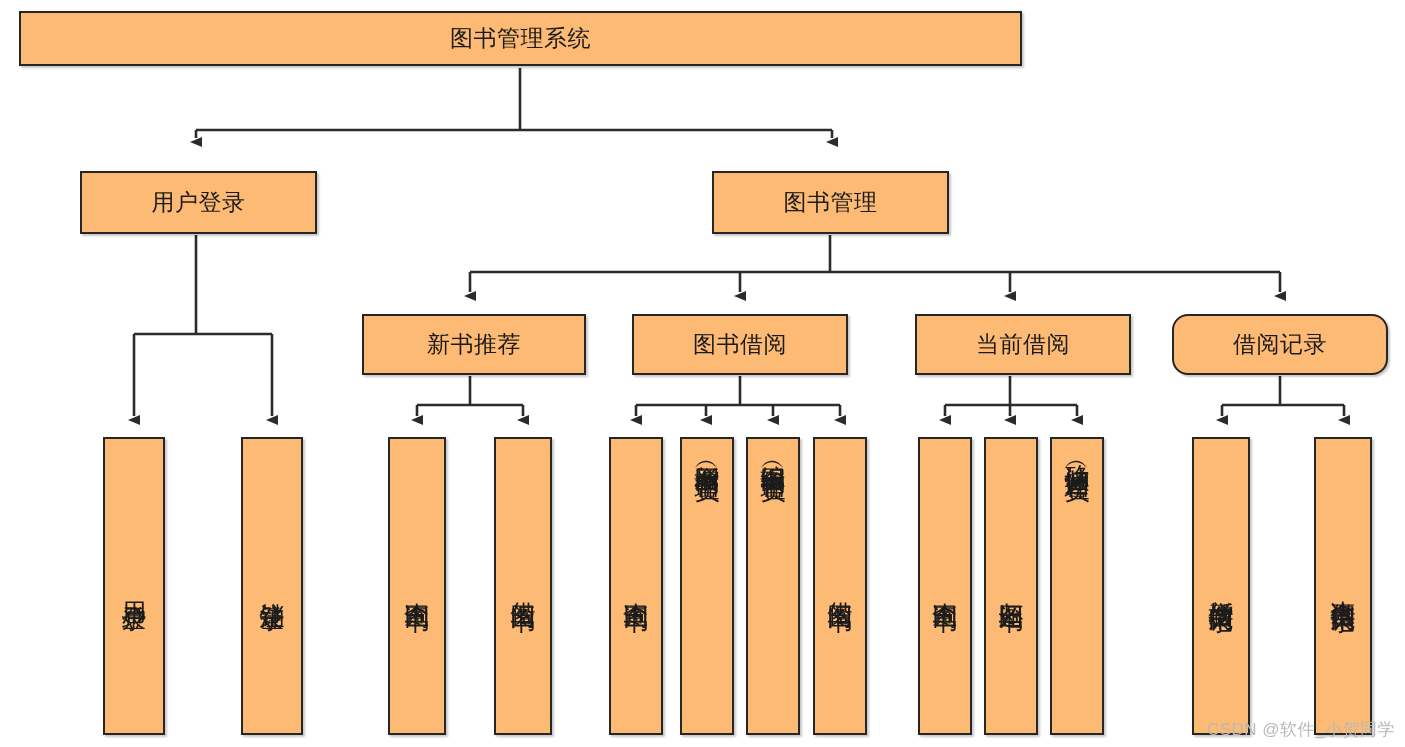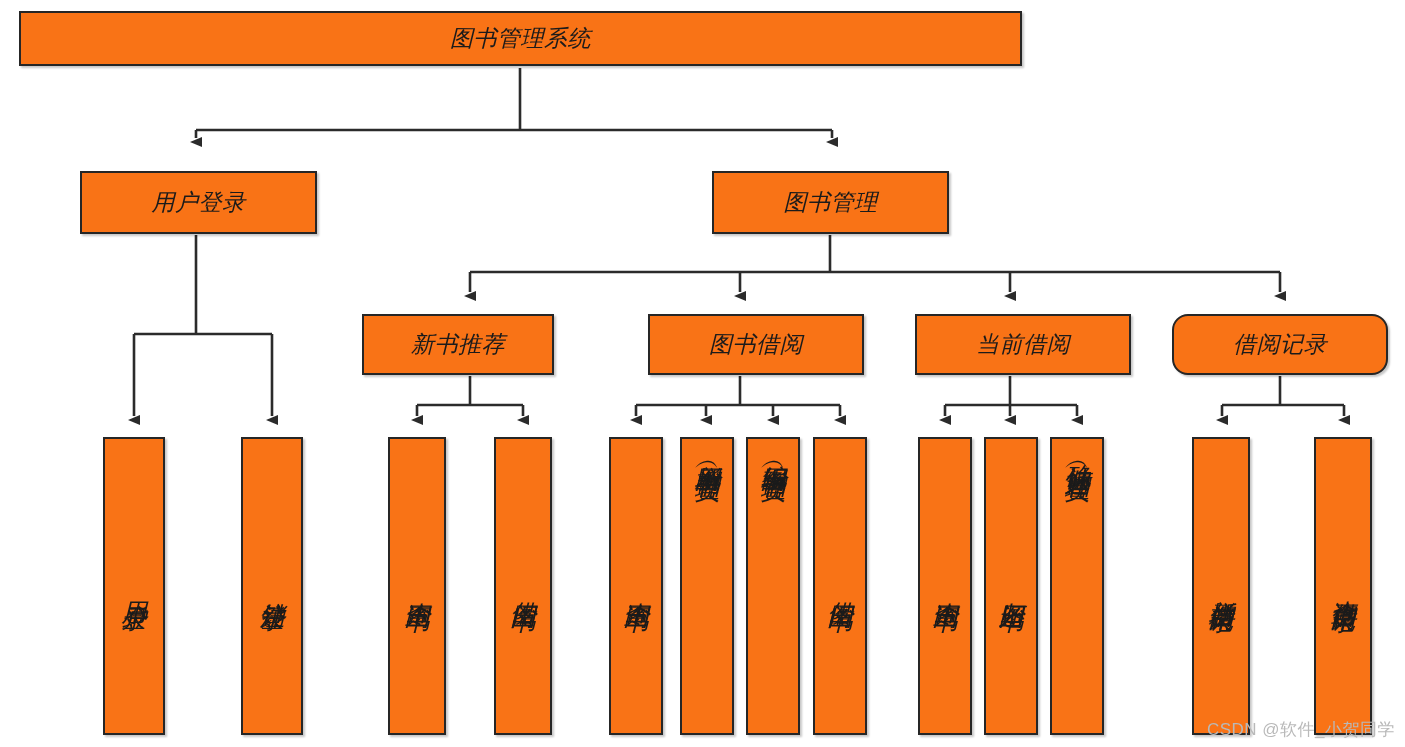--- a/index.html
+++ b/index.html
@@ -21,28 +21,27 @@
     position: absolute;
     left: 0;
     top: 0;
     width: 1405px;
     height: 747px;
     pointer-events: none;
   }
   .node {
     position: absolute;
     box-sizing: border-box;
-    background: #f97316;
+    background: #fdba74;
     border: 2px solid #262626;
     box-shadow: 2px 2px 2px rgba(0,0,0,0.22);
     display: flex;
     align-items: center;
     justify-content: center;
     color: #1b1b1b;
-    font-style: italic;
   }
   .node .label {
     display: block;
     text-align: center;
     line-height: 1.06;
     letter-spacing: 0.5px;
   }
   .node.horiz .label {
     font-size: 23px;
     white-space: nowrap;
@@ -139,24 +138,24 @@
     <span class="label">图书管理系统</span>
   </div>
 
   <div class="node horiz" style="left:80px; top:171px; width:237px; height:63px;">
     <span class="label">用户登录</span>
   </div>
   <div class="node horiz" style="left:712px; top:171px; width:237px; height:63px;">
     <span class="label">图书管理</span>
   </div>
 
-  <div class="node horiz" style="left:362px; top:314px; width:192px; height:61px;">
+  <div class="node horiz" style="left:362px; top:314px; width:224px; height:61px;">
     <span class="label">新书推荐</span>
   </div>
-  <div class="node horiz" style="left:632px; top:314px; width:216px; height:61px;margin-left:16px;">
+  <div class="node horiz" style="left:632px; top:314px; width:216px; height:61px;">
     <span class="label">图书借阅</span>
   </div>
   <div class="node horiz" style="left:902px; top:314px; width:216px; height:61px;margin-left:13px;">
     <span class="label">当前借阅</span>
   </div>
   <div class="node horiz" style="left:1172px; top:314px; width:216px; height:61px;border-radius:16px;">
     <span class="label">借阅记录</span>
   </div>
 
   <div class="node vert anchor-mid" style="left:103px; top:437px; width:62px; height:298px;">

